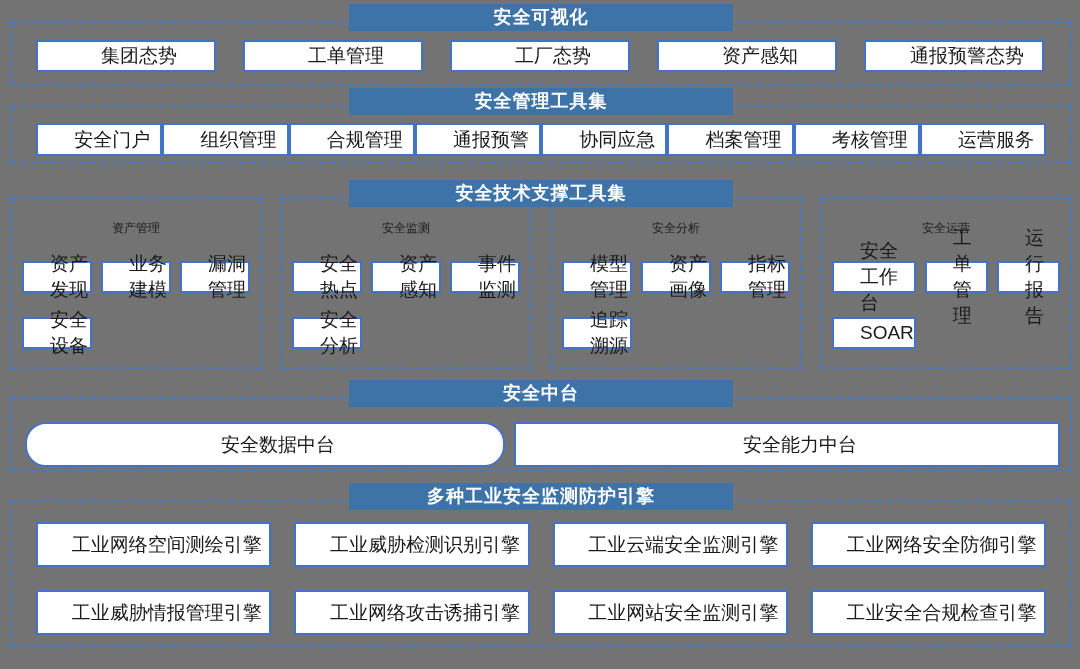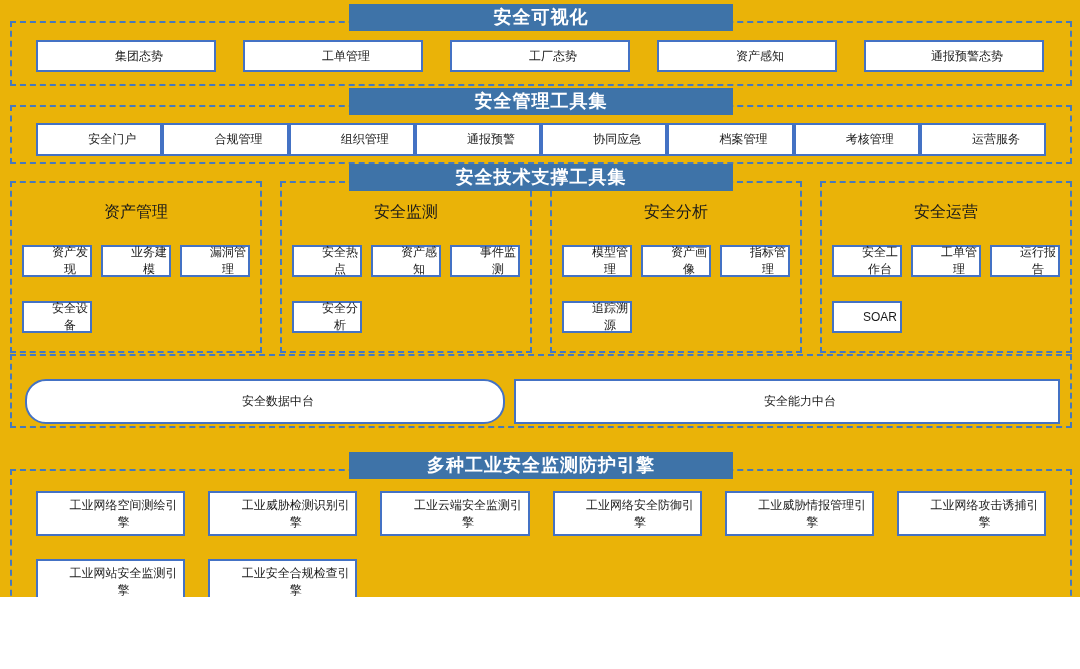--- a/index.html
+++ b/index.html
@@ -5,22 +5,22 @@
   :root {
     --header-bg: #3e73a8;
     --box-border: #4472c4;
     --dash-border: #4679bd;
     --text: #1a1a1a;
   }
   * { margin: 0; padding: 0; box-sizing: border-box; }
   body { background: #ffffff; font-family: "Liberation Sans", sans-serif; }
   .page {
     position: relative;
-    width: 1080px; height: 597px;
-    background: #eab308;
+    width: 1080px; height: 669px;
+    background: #737373;
     padding: 4px 8px 0 10px;
     overflow: hidden;
   }
   .sec-header {
     width: 384px; height: 27px;
     margin: 0 auto;
     position: relative; z-index: 2;
     background: var(--header-bg, #3e73a8);
     color: #ffffff;
     font-weight: 700; font-size: 18px;
@@ -30,60 +30,59 @@
   .dash-box {
     border: 2px dashed var(--dash-border, #4679bd);
     margin-top: -10px;
     position: relative; z-index: 1;
     background: transparent;
   }
   .item {
     border: 2px solid var(--box-border, #4472c4);
     background: #ffffff;
     color: var(--text, #1a1a1a);
-    font-size: 12px;
+    font-size: 19px;
     display: flex; align-items: center; justify-content: center;
-    text-align: center;
     height: 32px;
     padding-left: 26px;
   }
   
   .sec-viz .dash-box { display: flex; gap: 27px; padding: 17px 26px 12px 24px; }
   .sec-viz .item { flex: 1; }
   
   .sec-mgmt { margin-top: 2px; }
   .sec-mgmt .dash-box { display: flex; padding: 16px 24px 6px 24px; }
   .sec-mgmt .item { flex: 1; height: 33px; }
   
-  .sec-tech { }
+  .sec-tech { margin-top: 16px; }
   .sec-tech .groups { display: flex; gap: 18px; margin-top: -10px; position: relative; z-index: 1; }
   .group {
     flex: 1;
     border: 2px dashed var(--dash-border, #4679bd);
     padding: 16px 10px 18px 10px;
     height: 172px;
   }
   .group-title {
-    text-align: center; font-size: 16px; color: var(--text, #1a1a1a);
+    text-align: center; font-size: 12px; color: var(--text, #1a1a1a);
     height: 34px; line-height: 26px;
   }
   .group-grid {
     display: grid; grid-template-columns: 1fr 1fr 1fr;
     column-gap: 9px; row-gap: 24px; margin-top: 12px;
   }
   
   .sec-platform { margin-top: 11px; }
   .sec-platform .dash-box { display: flex; gap: 9px; padding: 23px 10px 2px 13px; }
   .sec-platform .item { height: 45px; }
   .sec-platform .item.p0 { flex: 0 0 480px; border-radius: 21px; }
   .sec-platform .item.p1 { flex: 1; }
   
-  .sec-engines { margin-top: 24px; }
+  .sec-engines { margin-top: 12px; }
   .sec-engines .dash-box {
-    display: grid; grid-template-columns: repeat(6, 1fr);
+    display: grid; grid-template-columns: repeat(4, 1fr);
     column-gap: 47px; row-gap: 30px;
     padding: 20px 24px 10px 24px;
     gap: 23px;
   }
   .sec-engines .item { height: 45px; }
 </style>
 </head>
 <body>
 
 <div class="page">
@@ -100,22 +99,22 @@
       <div class="item">通报预警态势</div>
     </div>
   </div>
 
   <div class="sec sec-mgmt">
     <div class="sec-header">
       <span>安全管理工具集</span>
     </div>
     <div class="dash-box">
       <div class="item">安全门户</div>
+      <div class="item">组织管理</div>
       <div class="item">合规管理</div>
-      <div class="item">组织管理</div>
       <div class="item">通报预警</div>
       <div class="item">协同应急</div>
       <div class="item">档案管理</div>
       <div class="item">考核管理</div>
       <div class="item">运营服务</div>
     </div>
   </div>
 
   <div class="sec sec-tech">
     <div class="sec-header">
@@ -160,20 +159,23 @@
           <div class="item">工单管理</div>
           <div class="item">运行报告</div>
           <div class="item">SOAR</div>
         </div>
       </div>
 
     </div>
   </div>
 
   <div class="sec sec-platform">
+    <div class="sec-header">
+      <span>安全中台</span>
+    </div>
     <div class="dash-box">
       <div class="item p0">安全数据中台</div>
       <div class="item p1">安全能力中台</div>
     </div>
   </div>
 
   <div class="sec sec-engines">
     <div class="sec-header">
       <span>多种工业安全监测防护引擎</span>
     </div>

